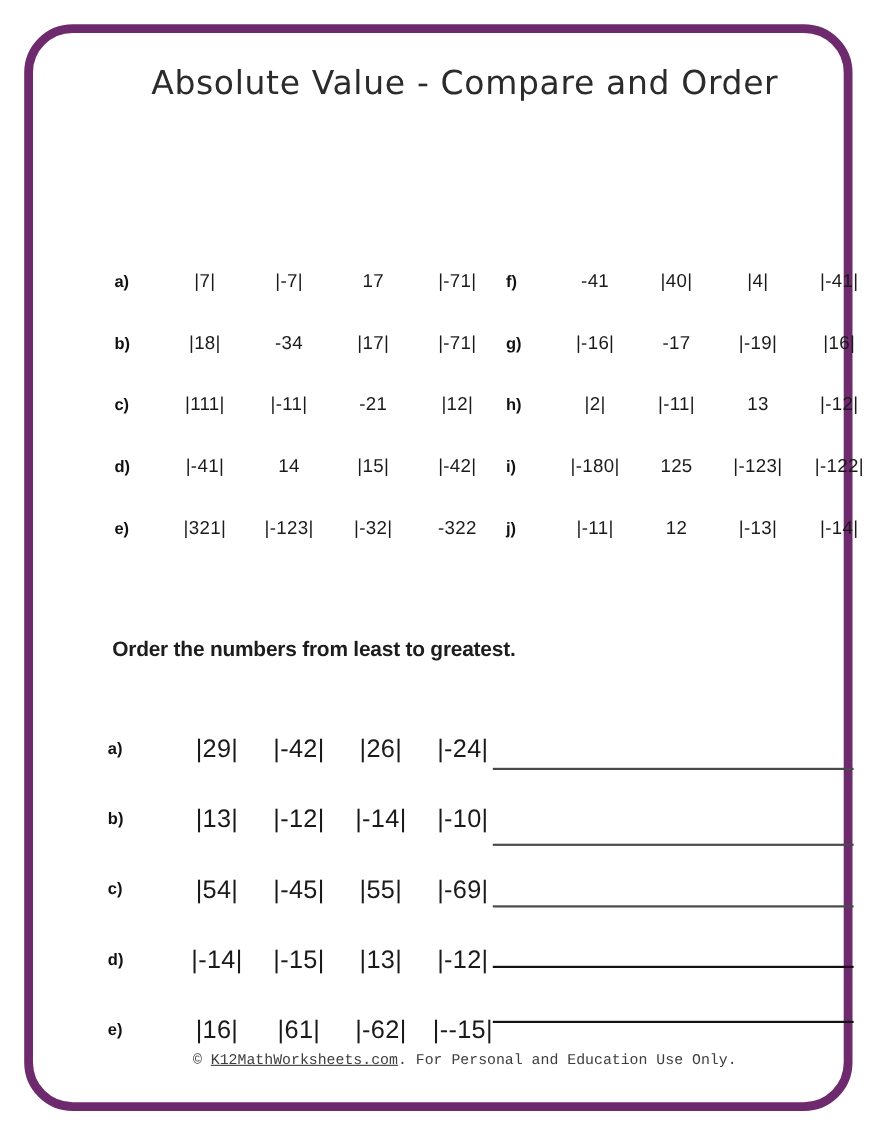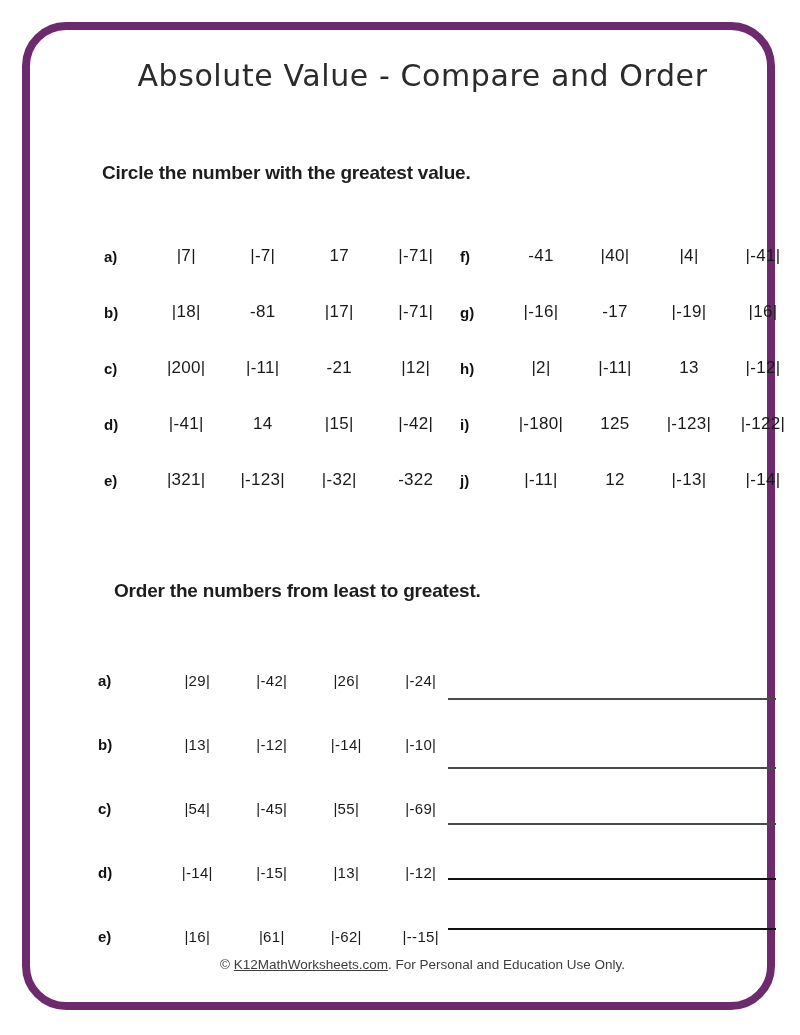--- a/index.html
+++ b/index.html
@@ -54,21 +54,21 @@
   .section-heading {
     position: absolute;
     font-family: "Liberation Sans", sans-serif;
     font-size: 19px;
     font-weight: bold;
     color: #1d1d1d;
     letter-spacing: -0.2px;
     white-space: nowrap;
   }
   #heading-1 { left: 24px; top: 132px; }
-  #heading-2 { left: 36px; top: 550px; }
+  #heading-2 { left: 24px; top: 550px; }
 
   
   .problem-grid {
     position: absolute;
     display: grid;
     grid-auto-rows: 56px;
   }
   #grid-left  { left: 26px;  top: 198px; width: 350px; }
   #grid-right { left: 382px; top: 198px; width: 340px; }
 
@@ -100,21 +100,21 @@
     top: 618px;
     width: 360px;
     display: grid;
     grid-auto-rows: 64px;
   }
   .order-row {
     display: grid;
     grid-template-columns: 62px 1fr 1fr 1fr 1fr;
     align-items: center;
   }
-  .order-row .row-value { font-size: 15px; text-align: center; }
+  .order-row .row-value { font-size: 23px; text-align: center; }
 
   
   .answer-line {
     position: absolute;
     left: 370px;
     width: 328px;
     height: 0;
     border-bottom: 2px solid #4a4a4a;
   }
   #answer-line-0 { top: 668px; }
@@ -123,58 +123,57 @@
   #answer-line-3 { top: 848px; border-bottom-color: #121212; }
   #answer-line-4 { top: 898px; border-bottom-color: #121212; }
 
   
   .footer {
     position: absolute;
     left: 0;
     right: 0;
     bottom: 30px;
     text-align: center;
-    font-family: Liberation Sans, sans-serif;
+    font-family: Liberation Mono, monospace;
     font-size: 13.5px;
     color: #3d3d3d;
     white-space: nowrap;
   }
   .footer-link {
     text-decoration: underline;
     color: #3d3d3d;
   }
 </style>
 </head>
 <body>
 
 <div class="worksheet-frame">
   <div class="sheet-inner">
 
     <div class="page-title">Absolute Value - Compare and Order</div>
 
-    <div class="section-heading" id="heading-1">Circle the number with the greatest value.</div>
 
     <div class="problem-grid" id="grid-left">
       <div class="problem-row">
         <span class="row-label">a)</span>
         <span class="row-value">|7|</span>
         <span class="row-value">|-7|</span>
         <span class="row-value">17</span>
         <span class="row-value">|-71|</span>
       </div>
       <div class="problem-row">
         <span class="row-label">b)</span>
         <span class="row-value">|18|</span>
-        <span class="row-value">-81</span>
+        <span class="row-value">-34</span>
         <span class="row-value">|17|</span>
         <span class="row-value">|-71|</span>
       </div>
       <div class="problem-row">
         <span class="row-label">c)</span>
-        <span class="row-value">|200|</span>
+        <span class="row-value">|111|</span>
         <span class="row-value">|-11|</span>
         <span class="row-value">-21</span>
         <span class="row-value">|12|</span>
       </div>
       <div class="problem-row">
         <span class="row-label">d)</span>
         <span class="row-value">|-41|</span>
         <span class="row-value">14</span>
         <span class="row-value">|15|</span>
         <span class="row-value">|-42|</span>

